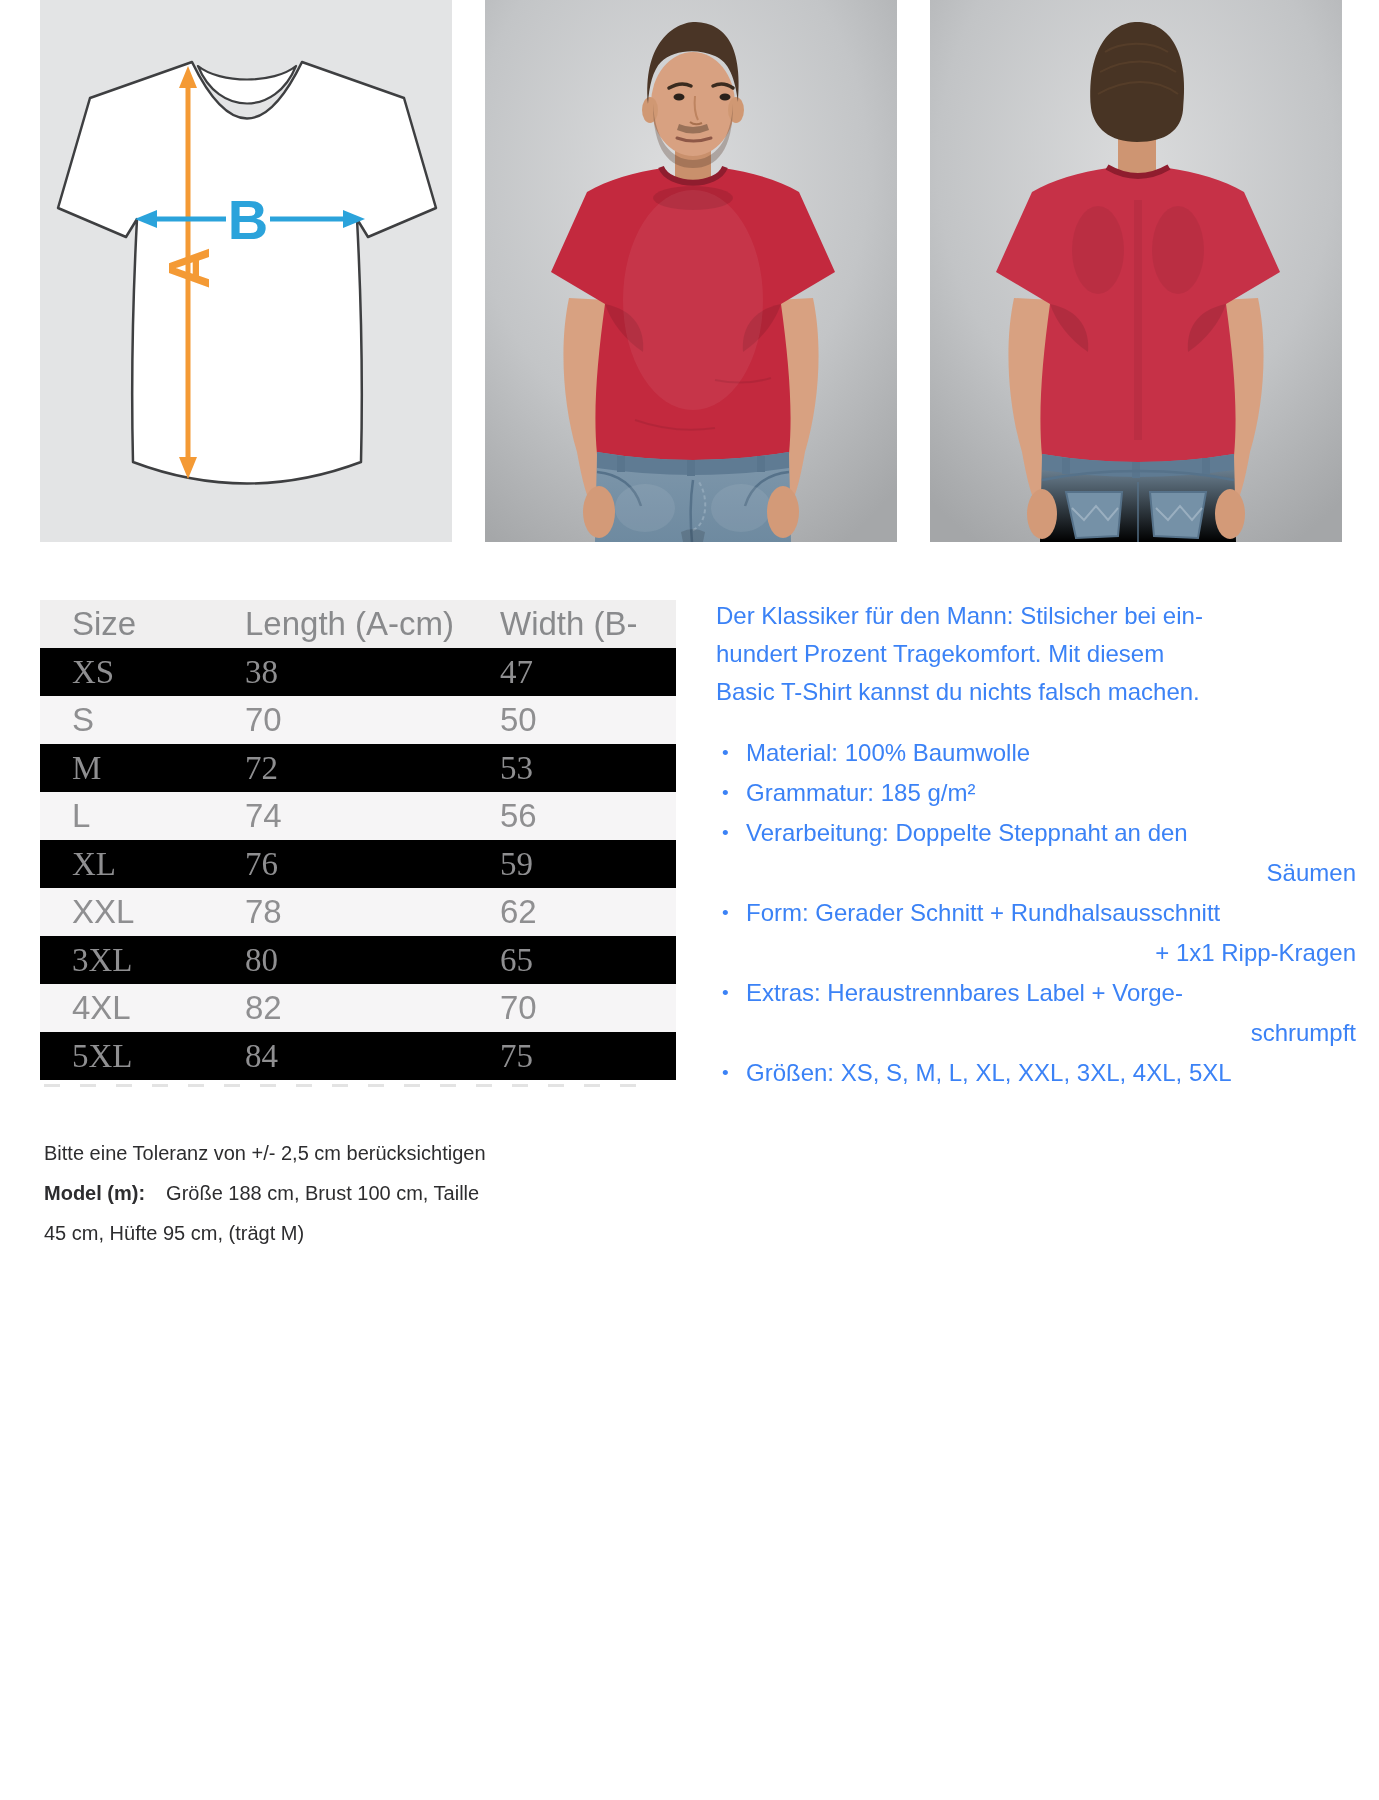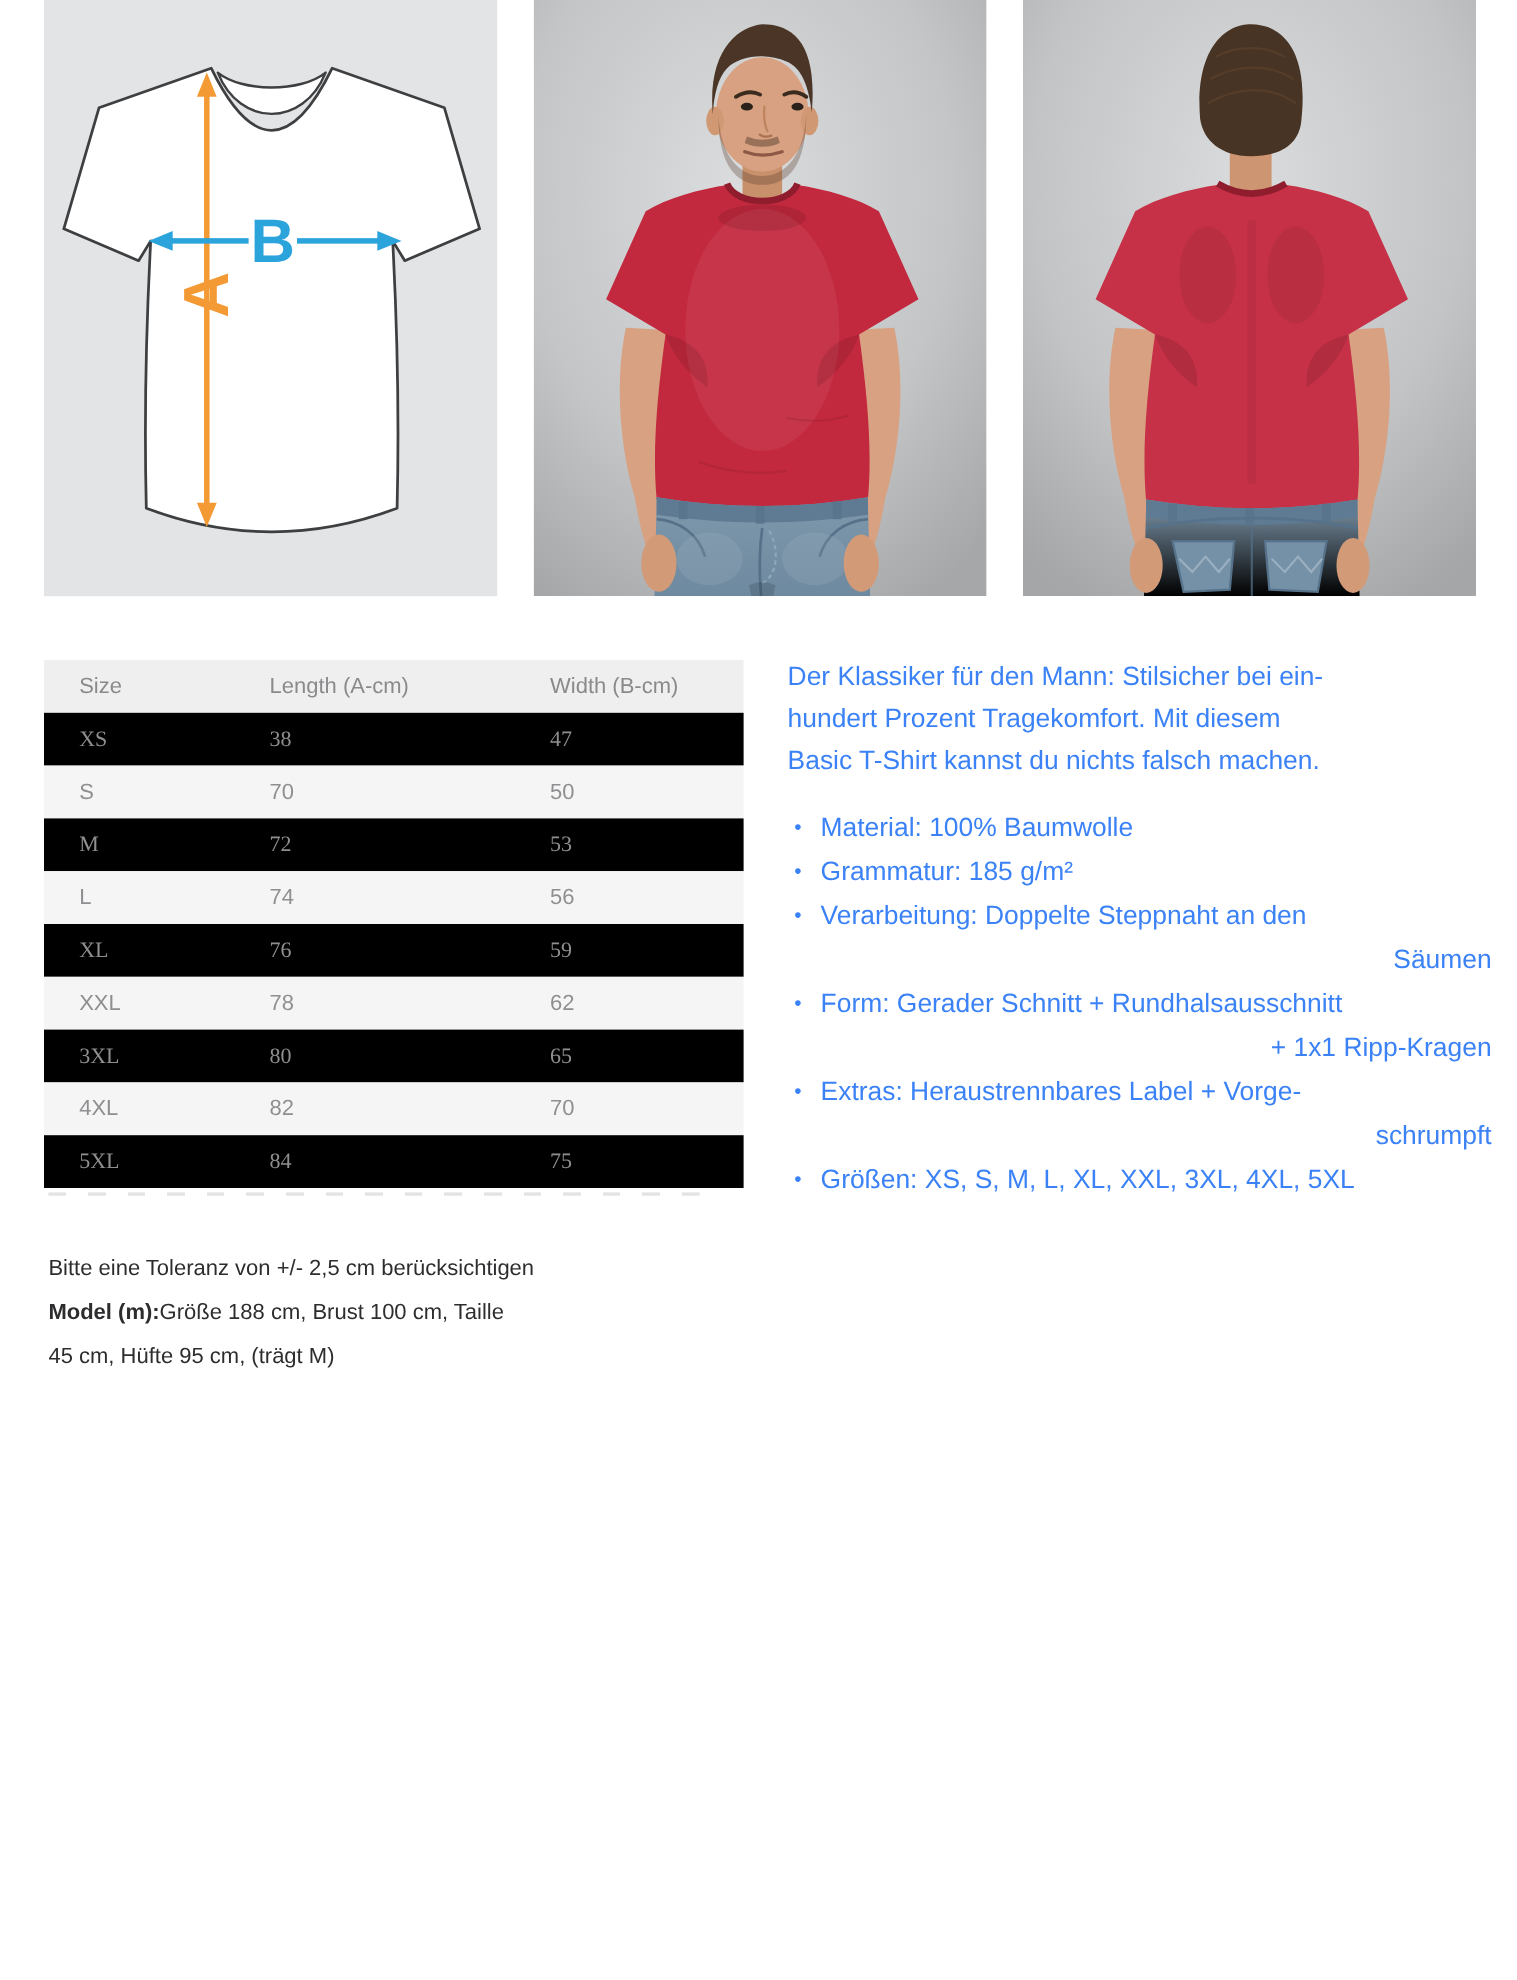--- a/index.html
+++ b/index.html
@@ -8,41 +8,41 @@
 
   
   .panel{position:absolute;top:0;width:412px;height:542px;overflow:hidden;}
   .p1{left:40px;background:#E3E4E5;}
   .p2{left:485px;}
   .p3{left:930px;}
   .panel svg{display:block;}
 
   
   .size-table{position:absolute;left:40px;top:600px;width:636px;}
-  .trow{position:relative;height:48px;line-height:48px;font-size:20px;color:#8F8F91;}
+  .trow{position:relative;height:48px;line-height:48px;font-size:33px;color:#8F8F91;}
   .trow span{position:absolute;top:0;}
   .c1{left:32px;} .c2{left:205px;} .c3{left:460px;}
   .thead{background:#F0EFEF;color:#898A8C;}
   .r-dark{background:#000000;font-family:Liberation Serif, serif;}
   .r-light{background:#F6F5F6;}
   .dashline{position:absolute;left:44px;top:1084px;width:592px;height:3px;
             background:repeating-linear-gradient(90deg,#E3E3E3 0 16px,transparent 16px 36px);}
 
   
   .desc{position:absolute;left:716px;top:597px;width:640px;color:#3b82f6;font-size:24px;}
   .iline{line-height:38px;white-space:nowrap;}
   .bullets{margin-top:22px;}
   .bullet{position:relative;padding-left:30px;line-height:40px;white-space:nowrap;}
   .bullet .dot{position:absolute;left:6px;top:0;font-size:19px;}
   .bcont{padding-left:30px;line-height:40px;white-space:nowrap;text-align:right;}
 
   
   .note{position:absolute;left:44px;top:1133px;width:600px;color:#2D2D2F;font-size:20px;}
   .nline{line-height:40px;white-space:nowrap;}
-  .nline b{font-weight:bold;margin-right:0;}
+  .nline b{font-weight:bold;margin-right:21px;}
 </style>
 </head>
 <body>
 
 <div class="page">
 
   <div class="panel p1">
     <svg width="412" height="542" viewBox="0 0 412 542">
 
       <path d="M152,62 L50,98 L18,208 L86,237 L97,219

